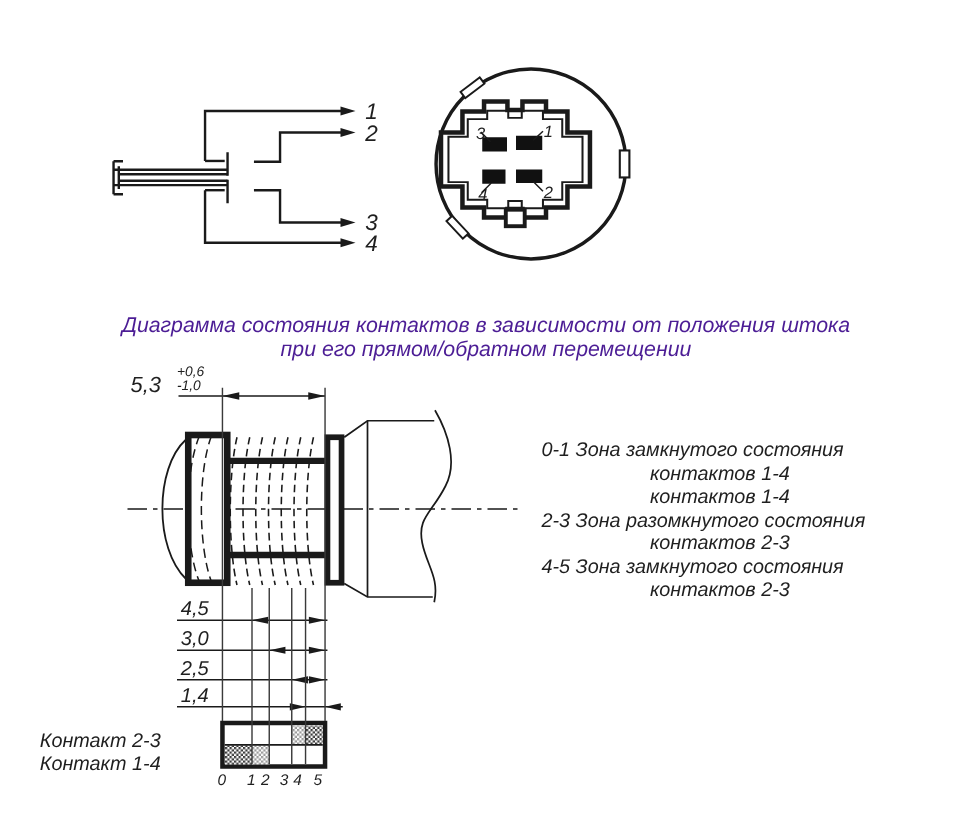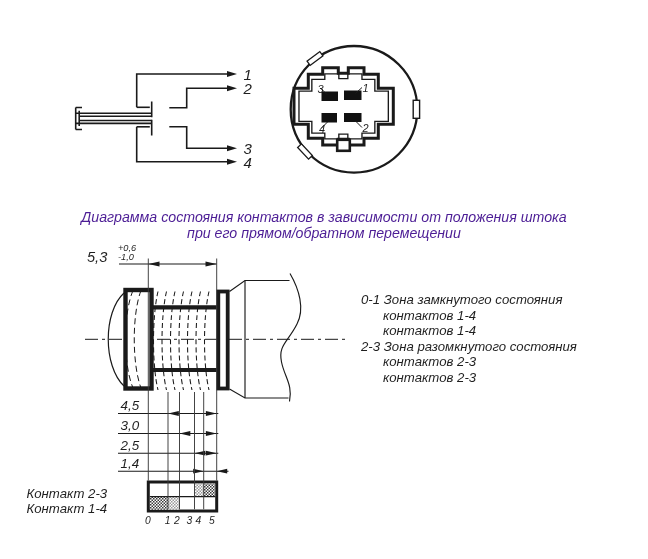--- a/index.html
+++ b/index.html
@@ -4,21 +4,21 @@
 <style>
   html,body{margin:0;padding:0;background:#ffffff;}
   .page{position:relative;width:648px;height:559px;background:#ffffff;overflow:hidden;
         font-family:"Liberation Sans",sans-serif;color:#1a1a1a;}
   svg{position:absolute;left:0;top:0;}
   .title{position:absolute;left:10px;top:209px;width:628px;text-align:center;
          font:italic bold 14.2px/16.3px "Liberation Sans",sans-serif;color:#4c1d95;
          font-weight:normal;}
   .legend{position:absolute;left:361px;top:292px;
           font:italic 13.2px/15.5px "Liberation Sans",sans-serif;color:#1f1f1f;}
-  .zone-cont{padding-left:22px;}
+  .zone-cont{padding-left:22px;text-align:center;}
   text{font-family:"Liberation Sans",sans-serif;font-style:italic;fill:#1f1f1f;}
 </style>
 </head>
 <body>
 
 <div class="page">
 
 <svg width="648" height="559" viewBox="0 0 648 559">
   <defs>
     <pattern id="pdark" width="3" height="3" patternUnits="userSpaceOnUse">
@@ -199,17 +199,18 @@
   <div class="zone-item">
     <div class="zone-cont">контактов 1-4</div>
   </div>
   <div class="zone-item">
     <div class="zone-head">2-3 Зона разомкнутого состояния</div>
   </div>
   <div class="zone-item">
     <div class="zone-cont">контактов 2-3</div>
   </div>
   <div class="zone-item">
+    <div class="zone-head">4-5 Зона замкнутого состояния</div>
     <div class="zone-cont">контактов 2-3</div>
   </div>
 </div>
 
 </div>
 
 </body></html>

